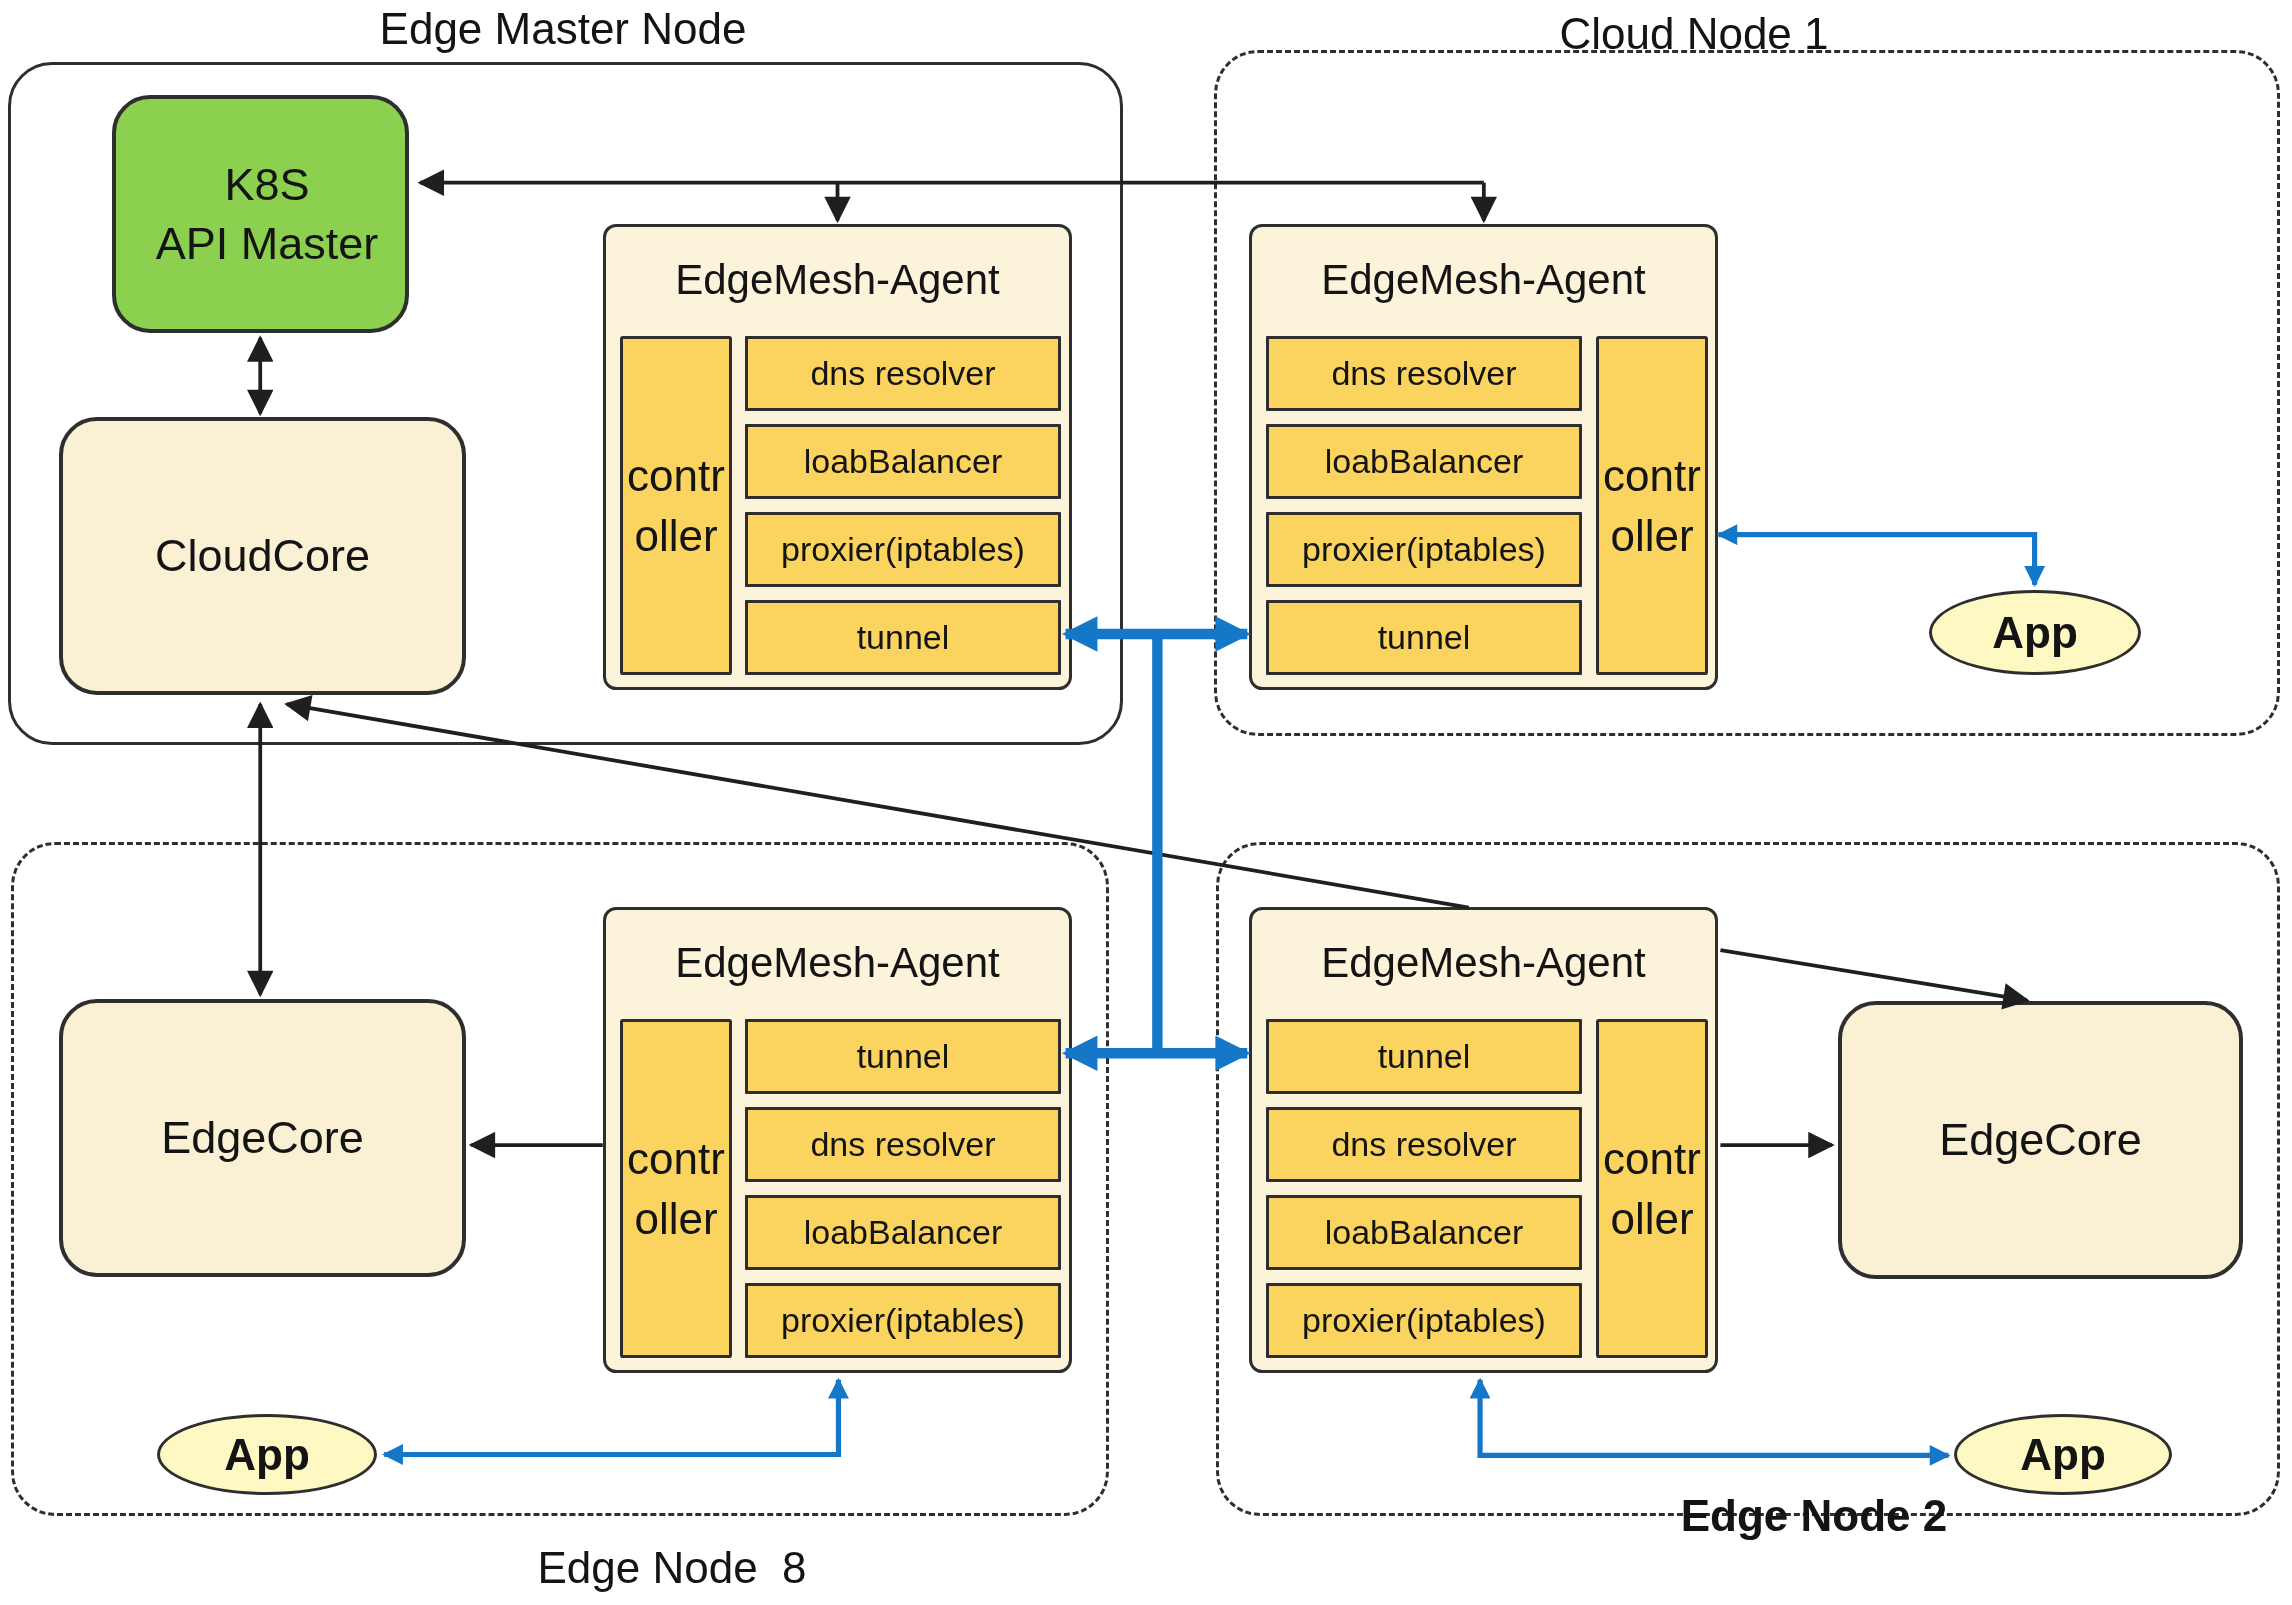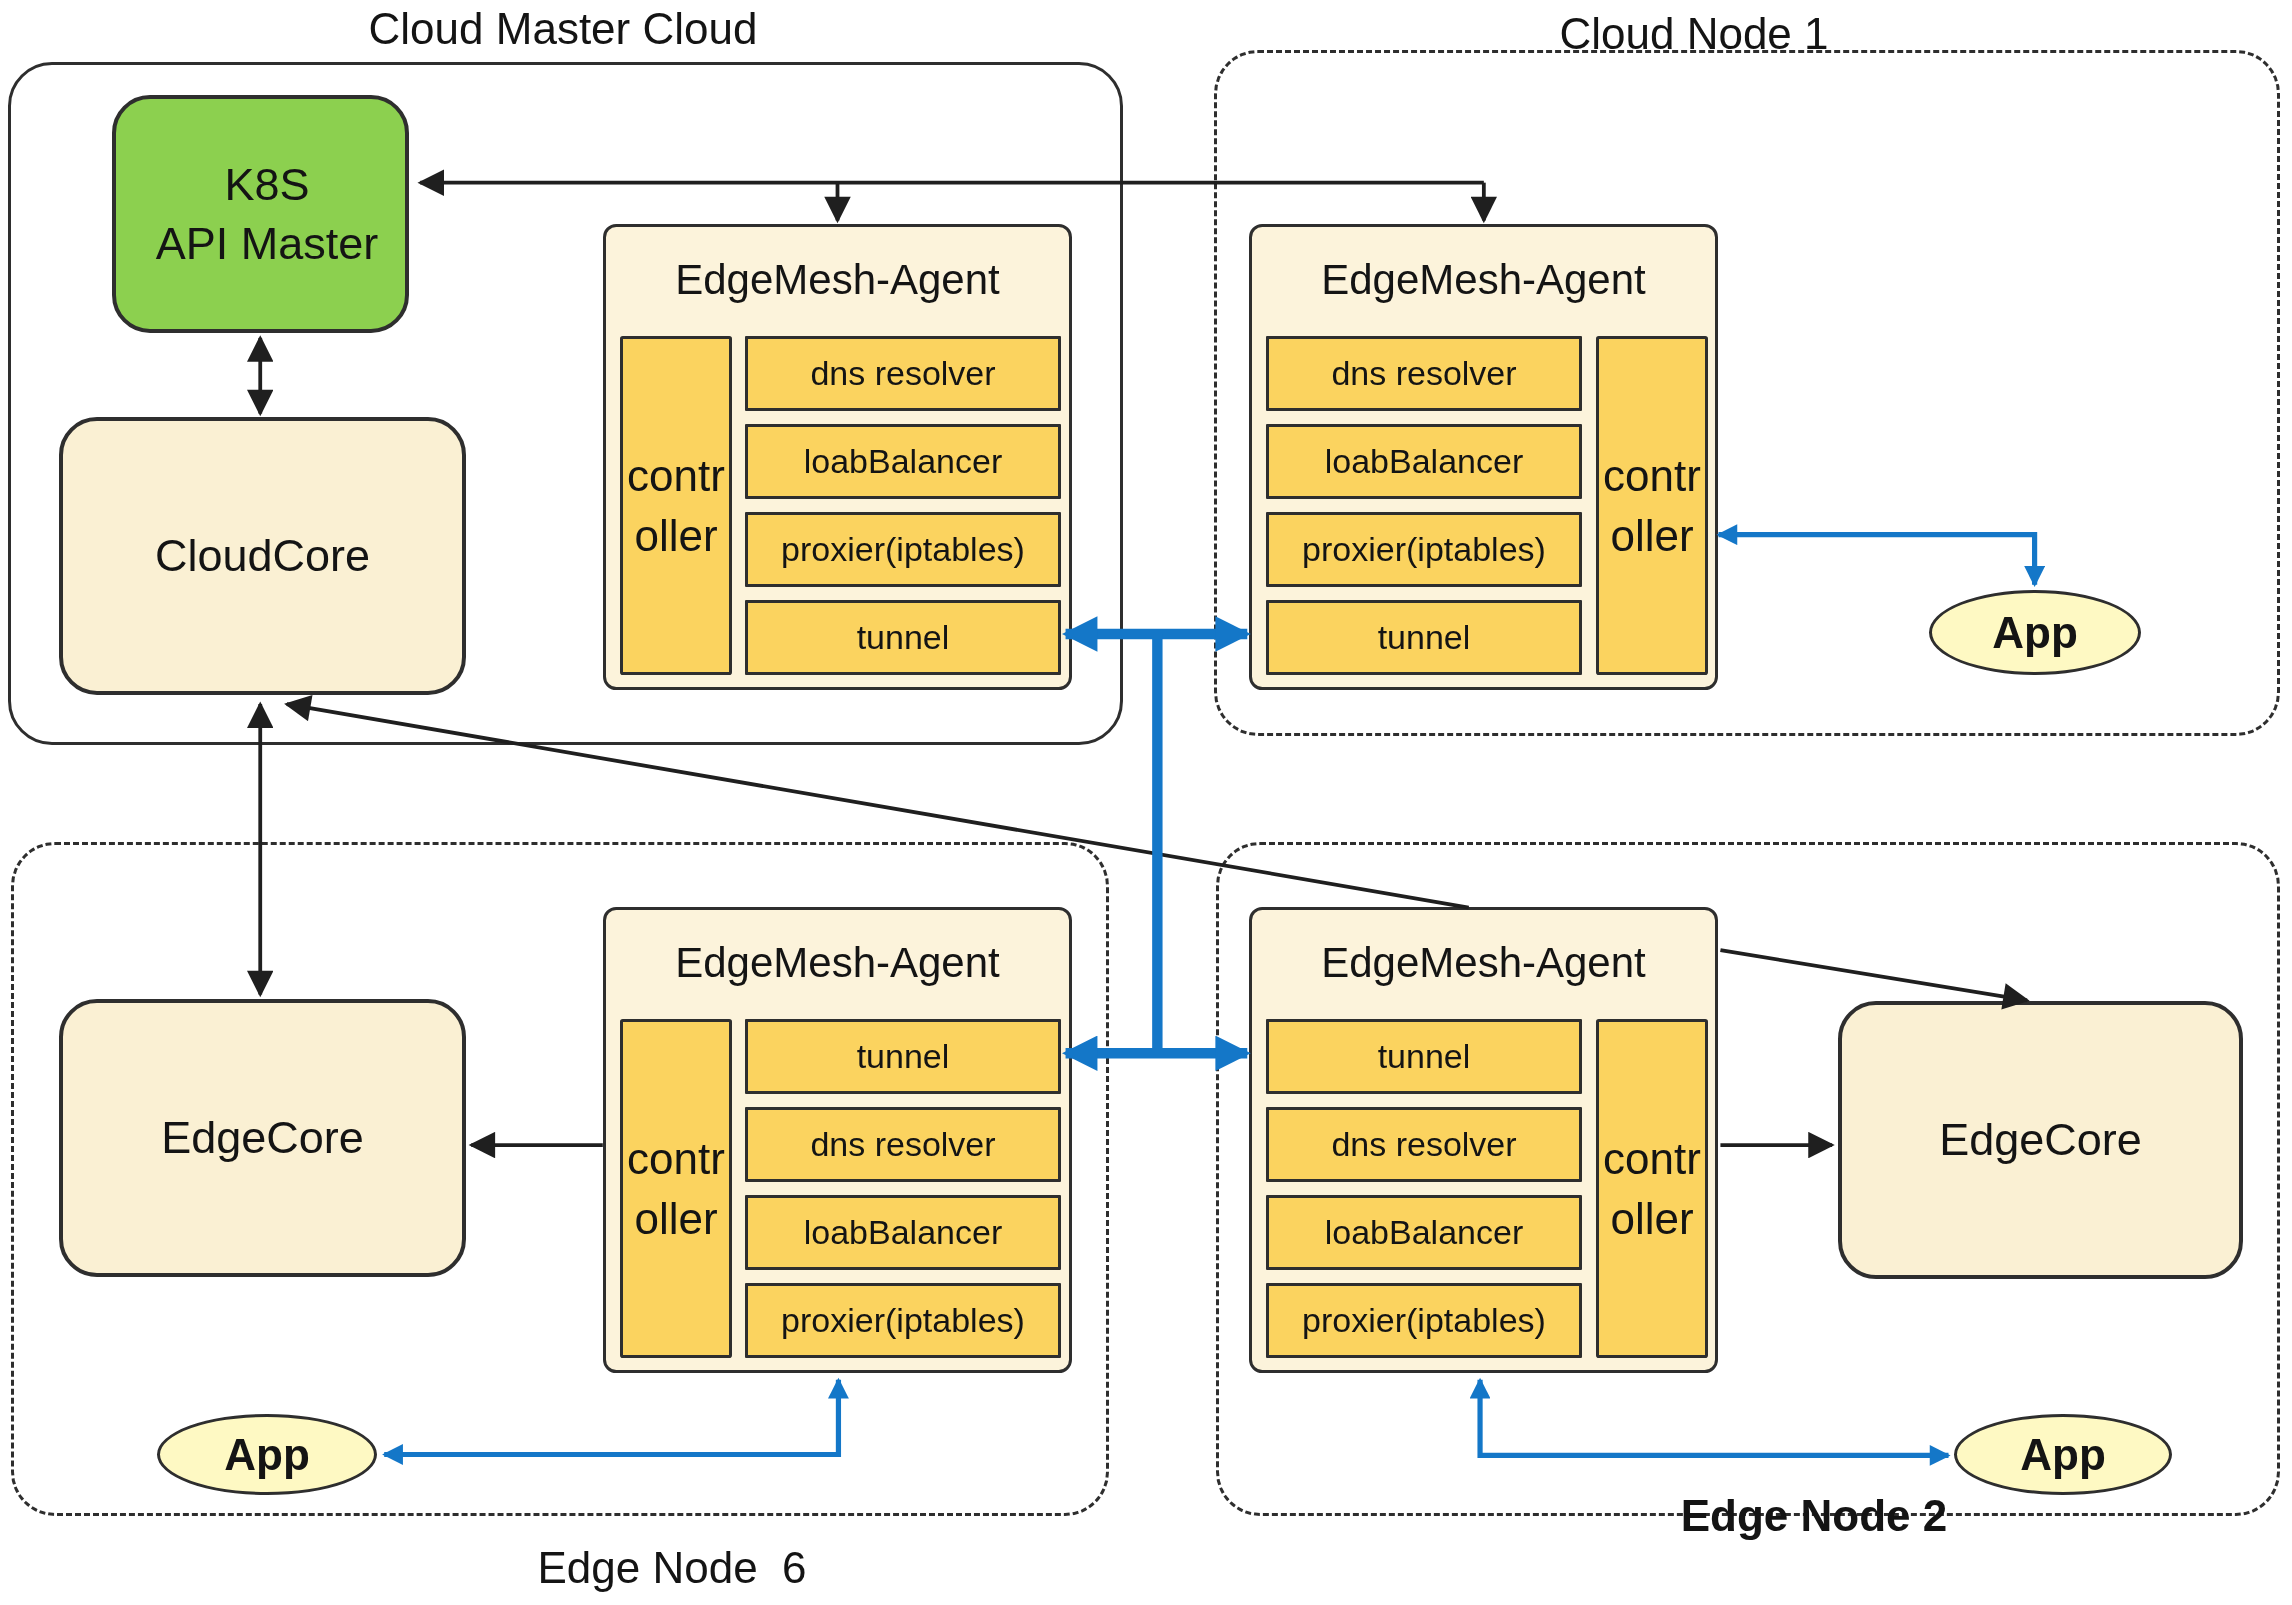--- a/index.html
+++ b/index.html
@@ -36,23 +36,23 @@
 </head>
 <body>
 
 <div class="stage">
 
   <div class="node-container" style="left:7.6px;top:62px;width:1115px;height:683px;"></div>
   <div class="node-container dashed" style="left:1214px;top:50px;width:1066px;height:686px;"></div>
   <div class="node-container dashed" style="left:11.4px;top:842px;width:1098px;height:674px;"></div>
   <div class="node-container dashed" style="left:1216px;top:842px;width:1064px;height:674px;"></div>
 
-  <div class="node-label" style="left:563px;top:3.8px;">Cloud Master Cloud</div>
+  <div class="node-label" style="left:563px;top:3.8px;">Edge Master Node</div>
   <div class="node-label" style="left:1694px;top:9px;">Cloud Node 1</div>
-  <div class="node-label" style="left:672px;top:1543px;">Edge Node  6</div>
+  <div class="node-label" style="left:672px;top:1543px;">Edge Node  8</div>
   <div class="node-label" style="left:1814px;top:1491px;font-weight:bold;">Edge Node 2</div>
 
   <div class="big-box fill-green" style="left:112px;top:95px;width:297px;height:238px;padding-left:13px;">
     <div>K8S</div>
     <div>API Master</div>
   </div>
 
   <div class="big-box fill-cream" style="left:59px;top:417px;width:407px;height:278px;">
     <div>CloudCore</div>
   </div>

